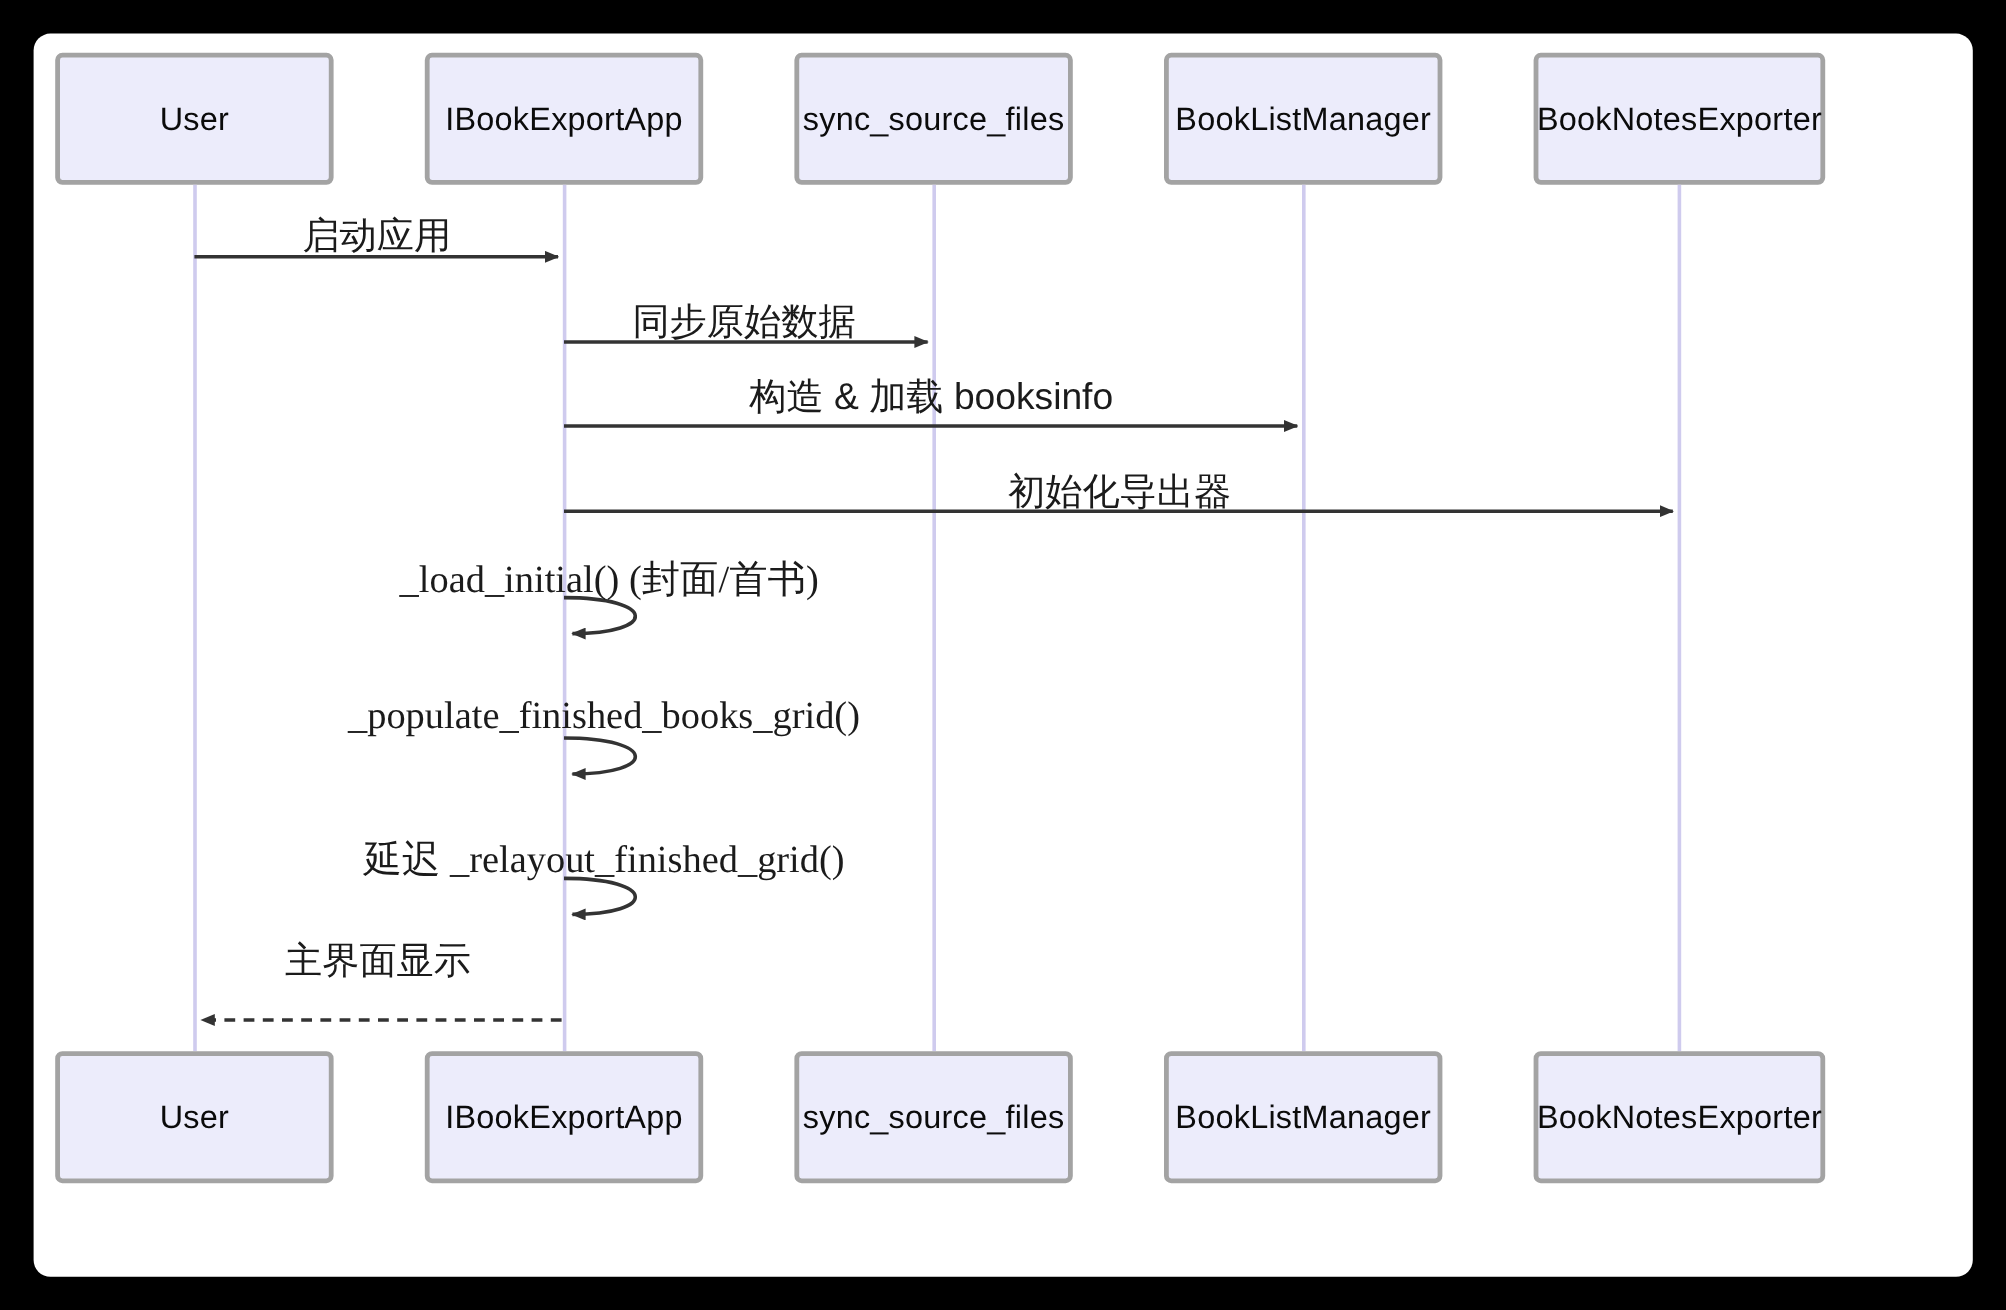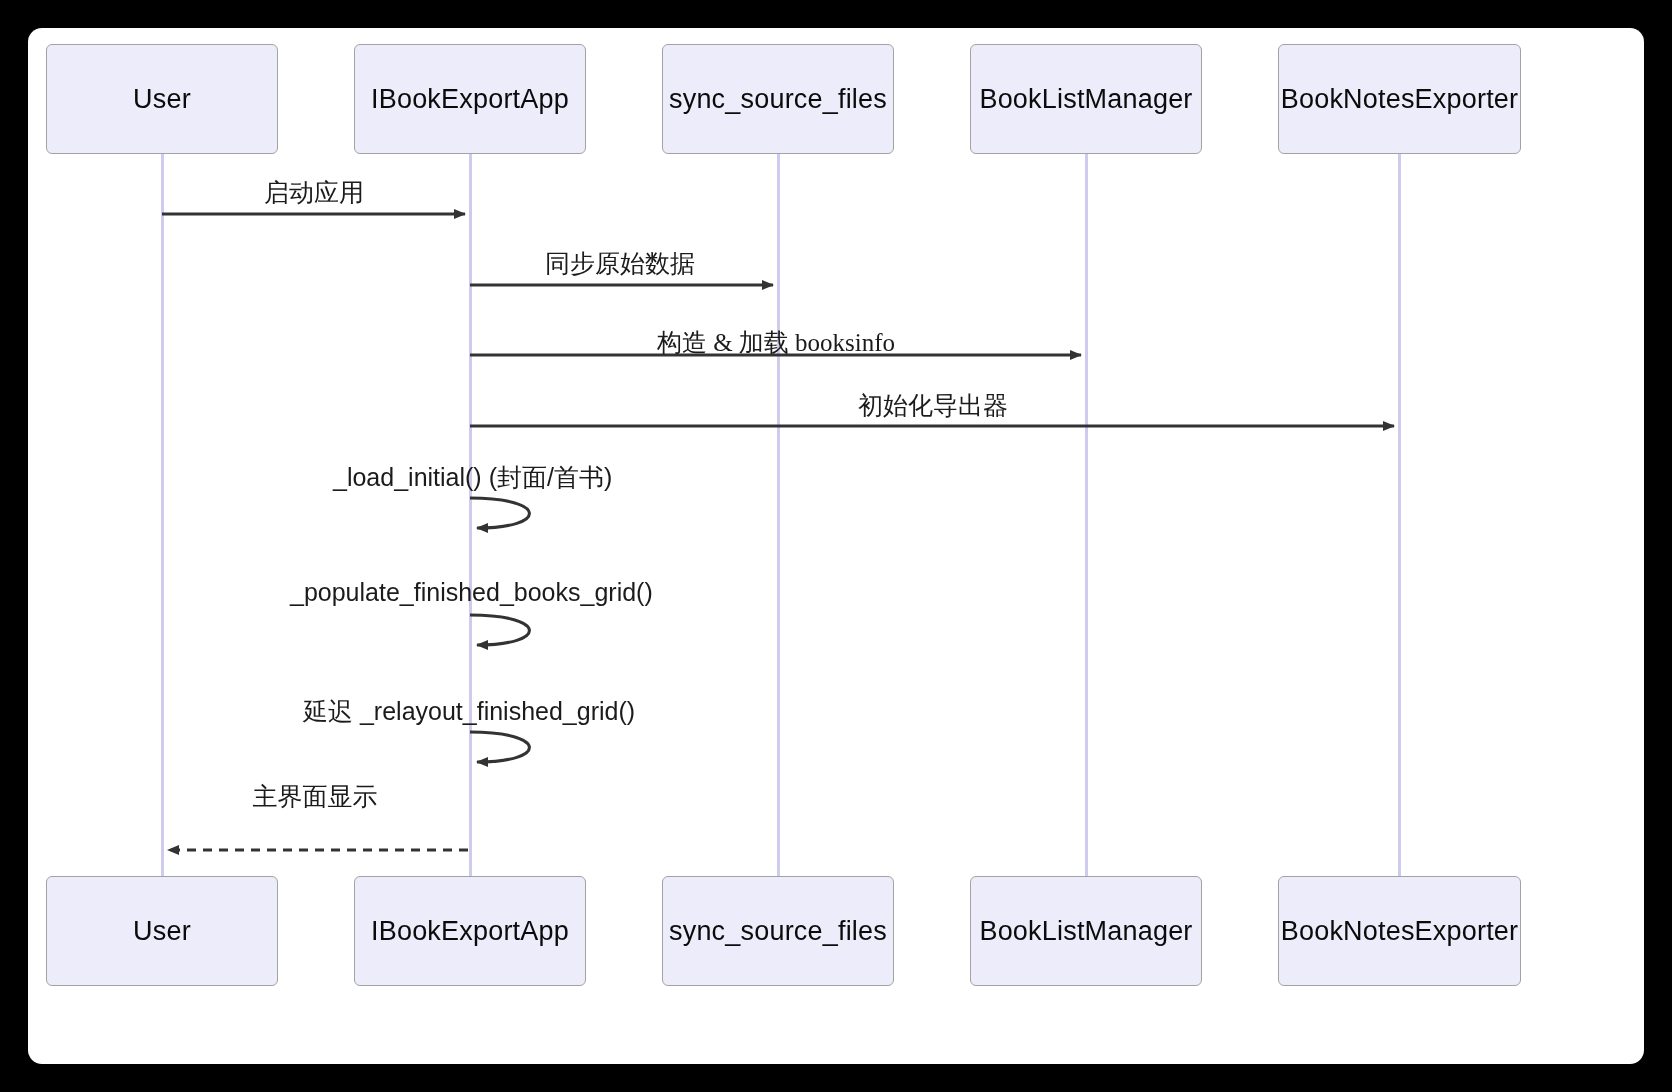--- a/index.html
+++ b/index.html
@@ -18,48 +18,49 @@
   }
   #diagram{
     position:absolute;
     left:0;top:0;
     width:1616px;height:1036px;
   }
   .participant-box{
     position:absolute;
     box-sizing:border-box;
     background:#ECECFB;
-    border:1px solid #a3a3a3;
+    border:4px solid #a3a3a3;
     border-radius:6px;
     display:flex;
     align-items:center;
     justify-content:center;
     color:#0b0b0b;
     font-size:27px;
     letter-spacing:.2px;
     white-space:nowrap;
   }
   .lifeline{
     position:absolute;
     width:3px;
     background:#CFCBEE;
   }
   .msg-label{
     position:absolute;
     transform:translateX(-50%);
     color:#1b1b1b;
-    font-size:25px;
+    font-size:31px;
     white-space:nowrap;
     text-align:center;
   }
   .self-label{
     position:absolute;
     color:#1b1b1b;
-    font-size:25px;
+    font-size:32px;
     white-space:nowrap;
+    font-family:Liberation Serif, serif;
   }
 </style>
 </head>
 <body>
 
 <div id="canvas">
 
   <div class="participant-box" style="left:18px;top:16px;width:232px;height:110px;">
     <span>User</span>
   </div>
@@ -114,21 +115,21 @@
     <path d="M442,704 C520,704 520,734 449,734" fill="none" stroke="#333333" stroke-width="3" marker-end="url(#arrowFilledL)"></path>
 
      User : 主界面显示 --&gt;
     <line x1="440" y1="822" x2="140" y2="822" stroke="#333333" stroke-width="3" stroke-dasharray="9,7" marker-end="url(#arrowFilledL)"></line>
   </svg>
 
   <div class="msg-label" style="left:286px;top:148px;">启动应用</div>
 
   <div class="msg-label" style="left:592px;top:219px;">同步原始数据</div>
 
-  <div class="msg-label" style="left:748px;top:298px;font-family:Liberation Serif, serif;">构造 &amp; 加载 booksinfo</div>
+  <div class="msg-label" style="left:748px;top:282px;">构造 &amp; 加载 booksinfo</div>
 
   <div class="msg-label" style="left:905px;top:361px;">初始化导出器</div>
 
   <div class="self-label" style="left:305px;top:433px;">_load_initial() (封面/首书)</div>
 
   <div class="self-label" style="left:275px;top:667px;">延迟 _relayout_finished_grid()</div>
 
   <div class="self-label" style="left:262px;top:550px;">_populate_finished_books_grid()</div>
 
   <div class="msg-label" style="left:287px;top:740px;margin-top:12px;">主界面显示</div>

